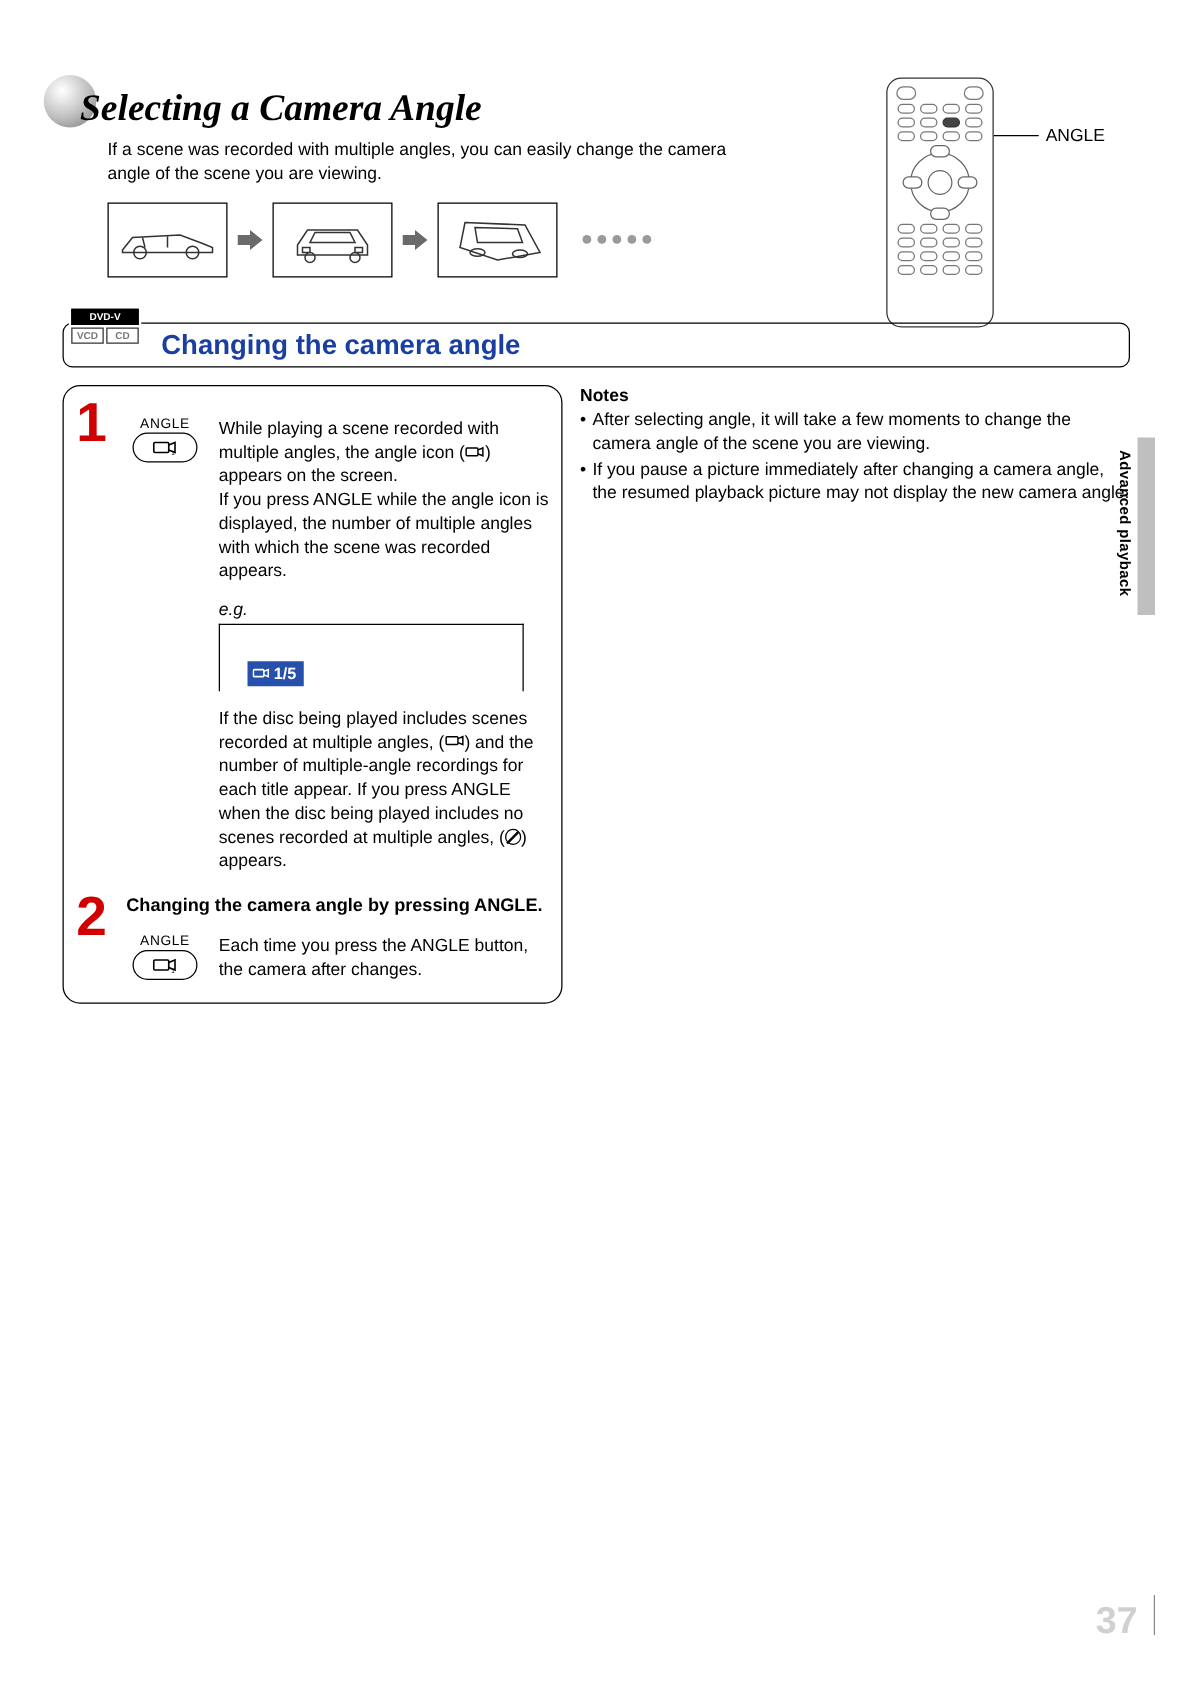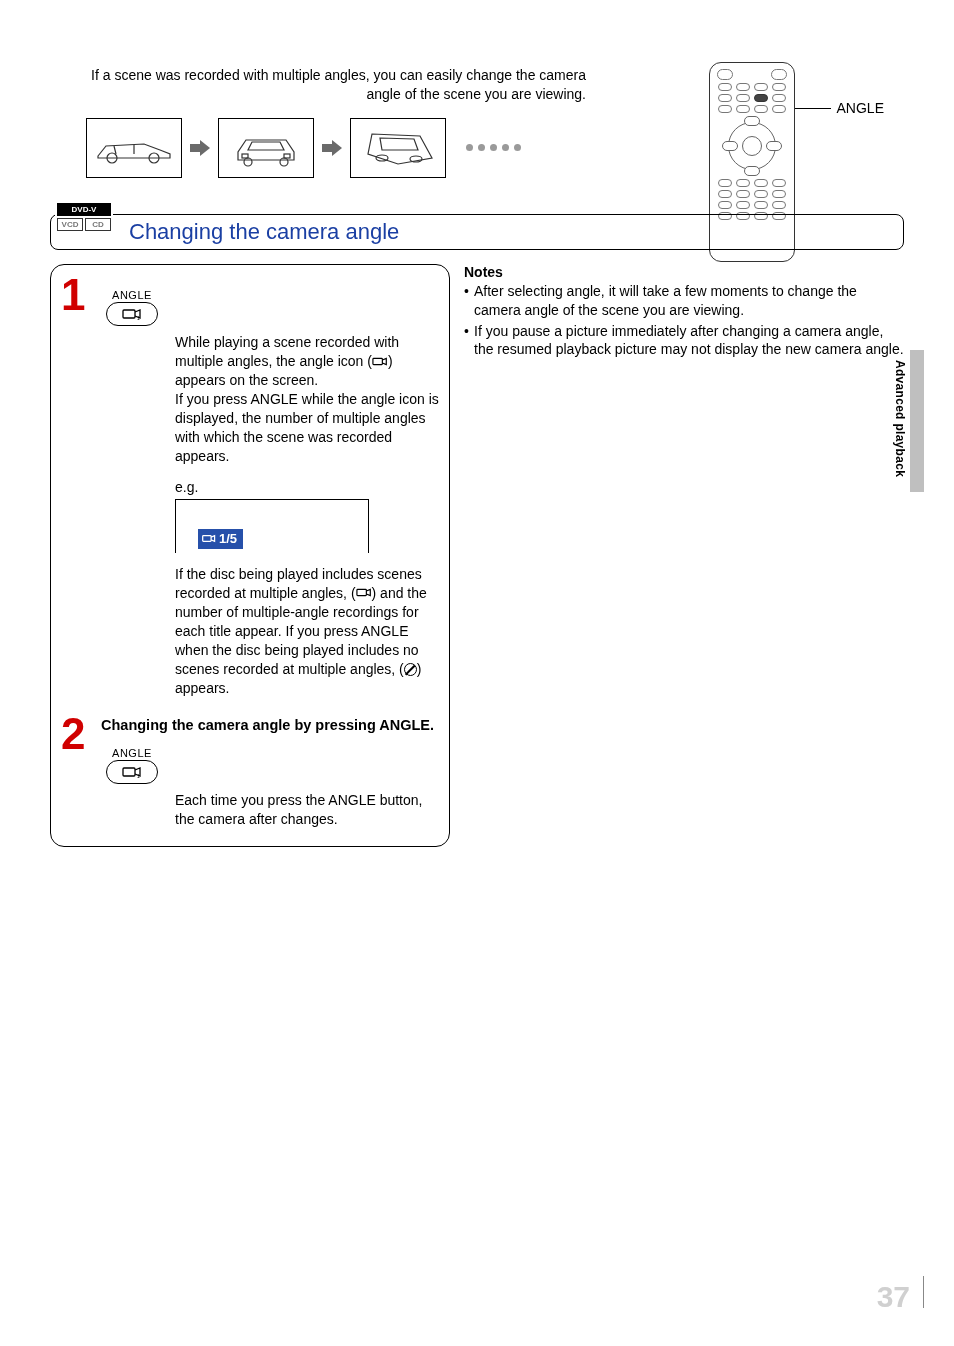--- a/index.html
+++ b/index.html
@@ -35,21 +35,20 @@
     font-weight: bold;
     position: relative;
     z-index: 1;
     padding-left: 14px;
   }
   .intro {
     font-size: 14px;
     margin: 6px 0 0 36px;
     width: 500px;
     line-height: 1.35;
-    text-align: right;
   }
 
   
   .illus-row {
     display: flex;
     align-items: center;
     gap: 8px;
     margin: 14px 0 0 36px;
   }
   .car-frame {
@@ -140,21 +139,21 @@
     border: 1px solid #333;
     padding: 0 2px;
     min-width: 26px;
     color: #777;
     line-height: 11px;
   }
   .badge.active { color: #fff; background: #000; border-color: #000; }
   .badge.wide { grid-column: 1 / span 2; }
   .section-title {
     color: #1a3fa3;
-    font-weight: normal;
+    font-weight: bold;
     font-size: 22px;
     margin-left: 78px;
   }
 
   
   .main-cols {
     display: flex;
     gap: 14px;
     margin-top: 14px;
   }
@@ -179,27 +178,27 @@
   .step-inner { display: flex; gap: 12px; margin-top: 12px; }
   .btn-col { flex: 0 0 62px; text-align: center; }
   .btn-label { font-size: 11px; letter-spacing: 0.5px; }
   .pill-btn {
     width: 52px; height: 24px;
     border: 1.5px solid #000;
     border-radius: 12px;
     display: flex; align-items: center; justify-content: center;
     margin: 1px auto 0 auto;
   }
-  .ex-text { font-size: 14px; line-height: 1.35; margin-top: 44px; }
-  .eg-label { margin-top: 12px; font-size: 14px; }
+  .ex-text { font-size: 14px; line-height: 1.35; }
+  .eg-label { margin-top: 12px; font-size: 14px; font-style: italic; }
   .eg-frame {
     border-right: 1px solid #000;
     border-left: 1px solid #000;
     border-top: 1px solid #000;
-    height: 54px; width: 194px;
+    height: 54px; width: 244px;
     margin: 2px 0 12px 0;
     position: relative;
   }
   .eg-chip {
     position: absolute; left: 22px; bottom: 4px;
     background: #2650aa;
     color: #fff;
     font-weight: bold;
     font-size: 13px;
     padding: 1px 6px 1px 4px;
@@ -262,20 +261,24 @@
     left: 50%; top: 50%;
     width: 13px; height: 1.5px; background: #000;
     transform: translate(-50%, -50%) rotate(-45deg);
   }
 </style>
 </head>
 <body>
 
 <div class="page">
 
+  <div class="title-wrap">
+    <div class="sphere"></div>
+    <h1 class="page-title">Selecting a Camera Angle</h1>
+  </div>
   <p class="intro">If a scene was recorded with multiple angles, you can easily change the camera angle of the scene you are viewing.</p>
 
   <div class="illus-row">
     <div class="car-frame">
       <svg class="car-svg" viewBox="0 0 80 40">
         <g fill="none" stroke="#333" stroke-width="1.2">
           <path d="M4 28 L12 18 L50 16 L66 22 L76 26 L76 30 L4 30 Z"></path>
           <circle cx="18" cy="30" r="5"></circle>
             <circle cx="60" cy="30" r="5"></circle>
           <path d="M20 18 L22 26 M40 17 L40 26"></path>

